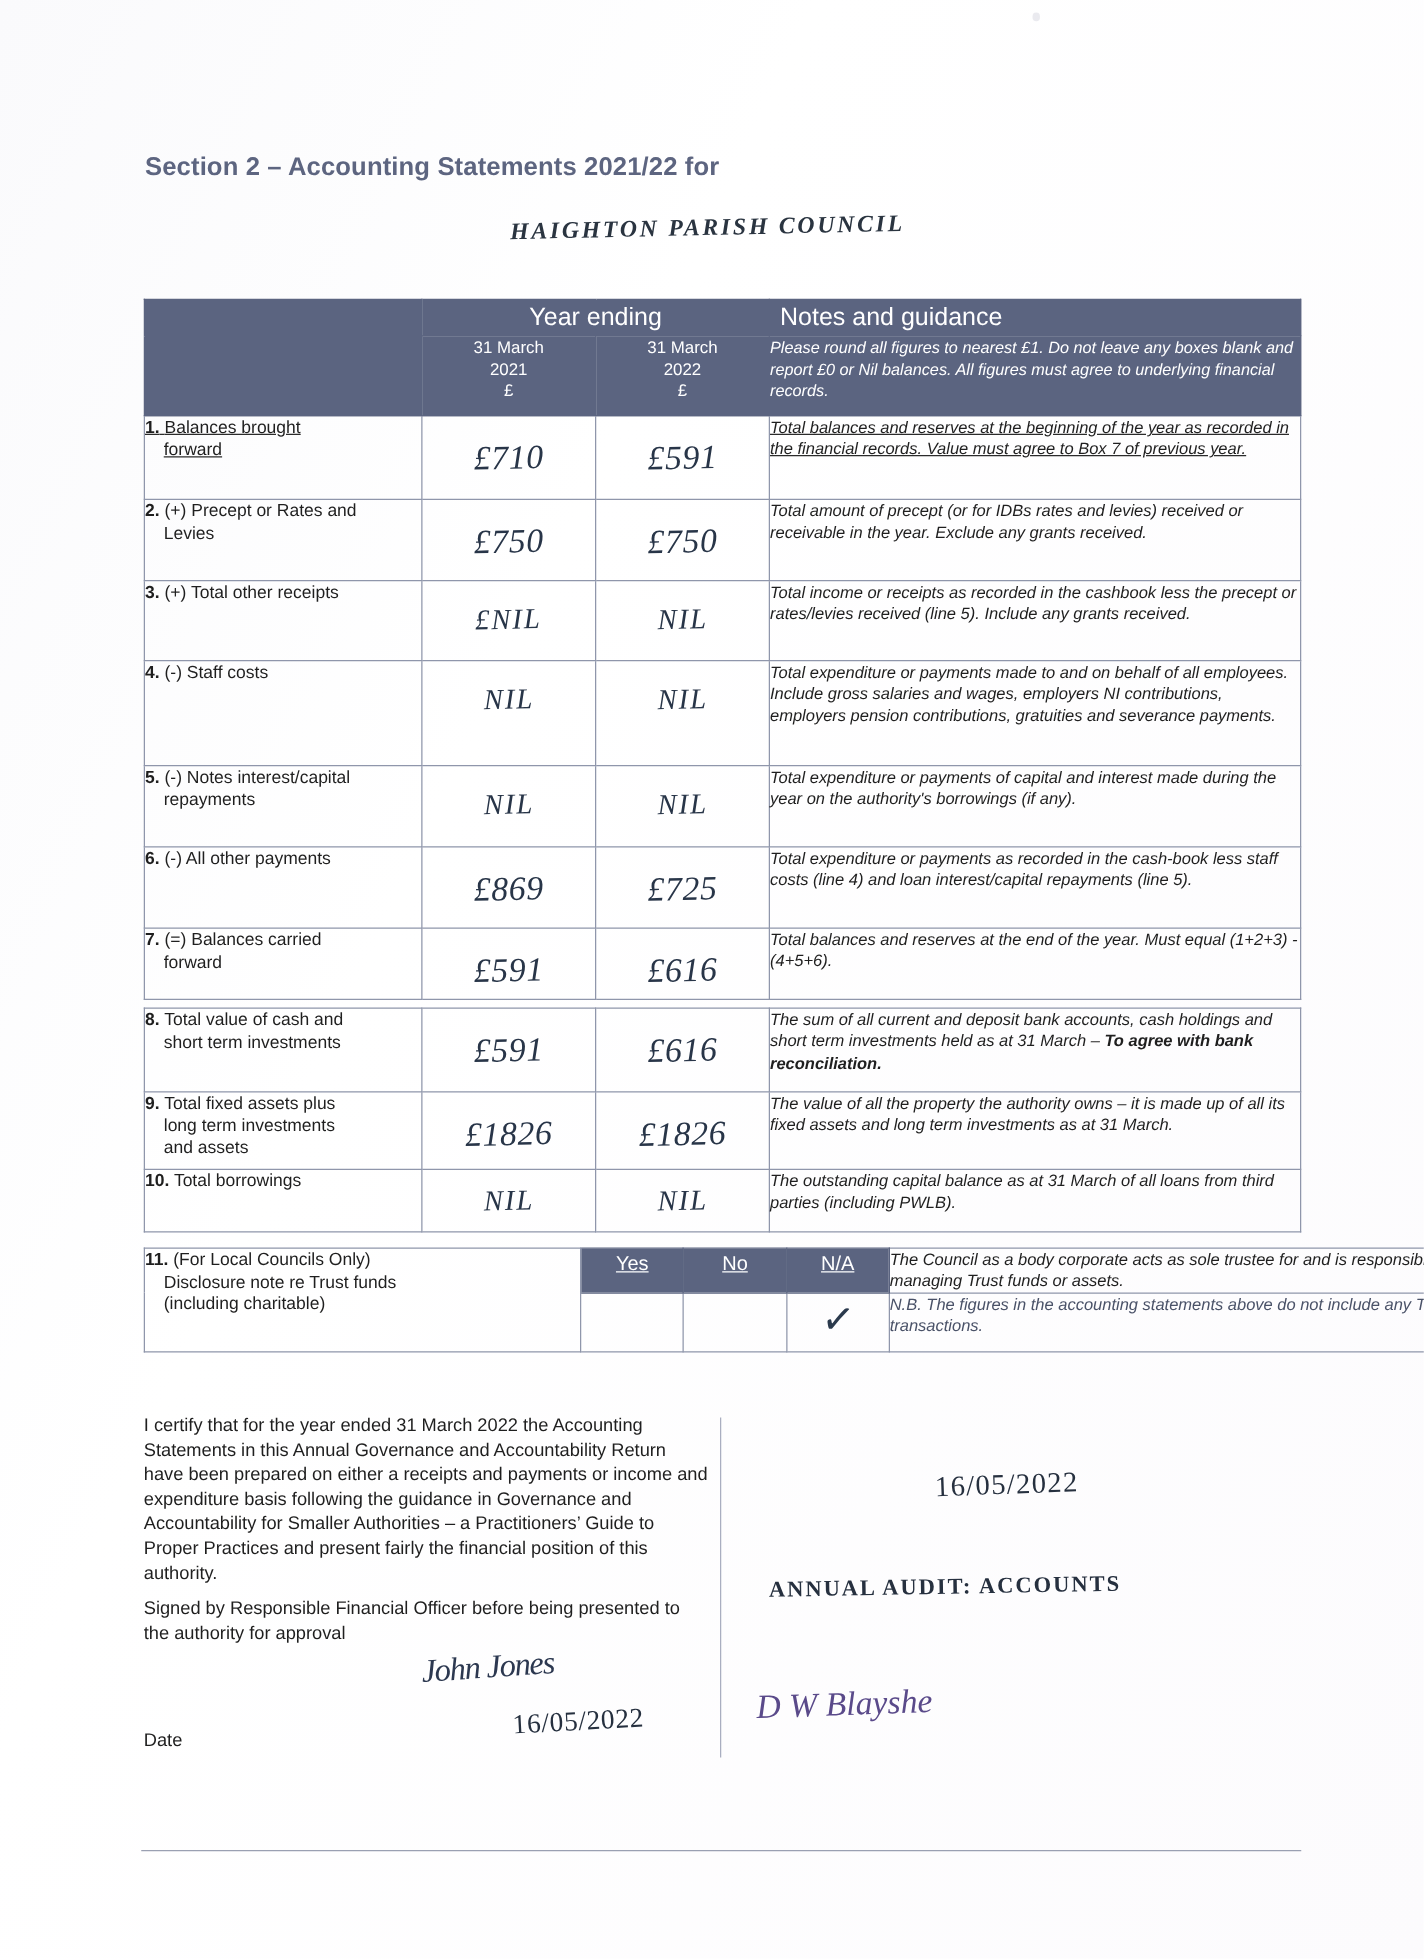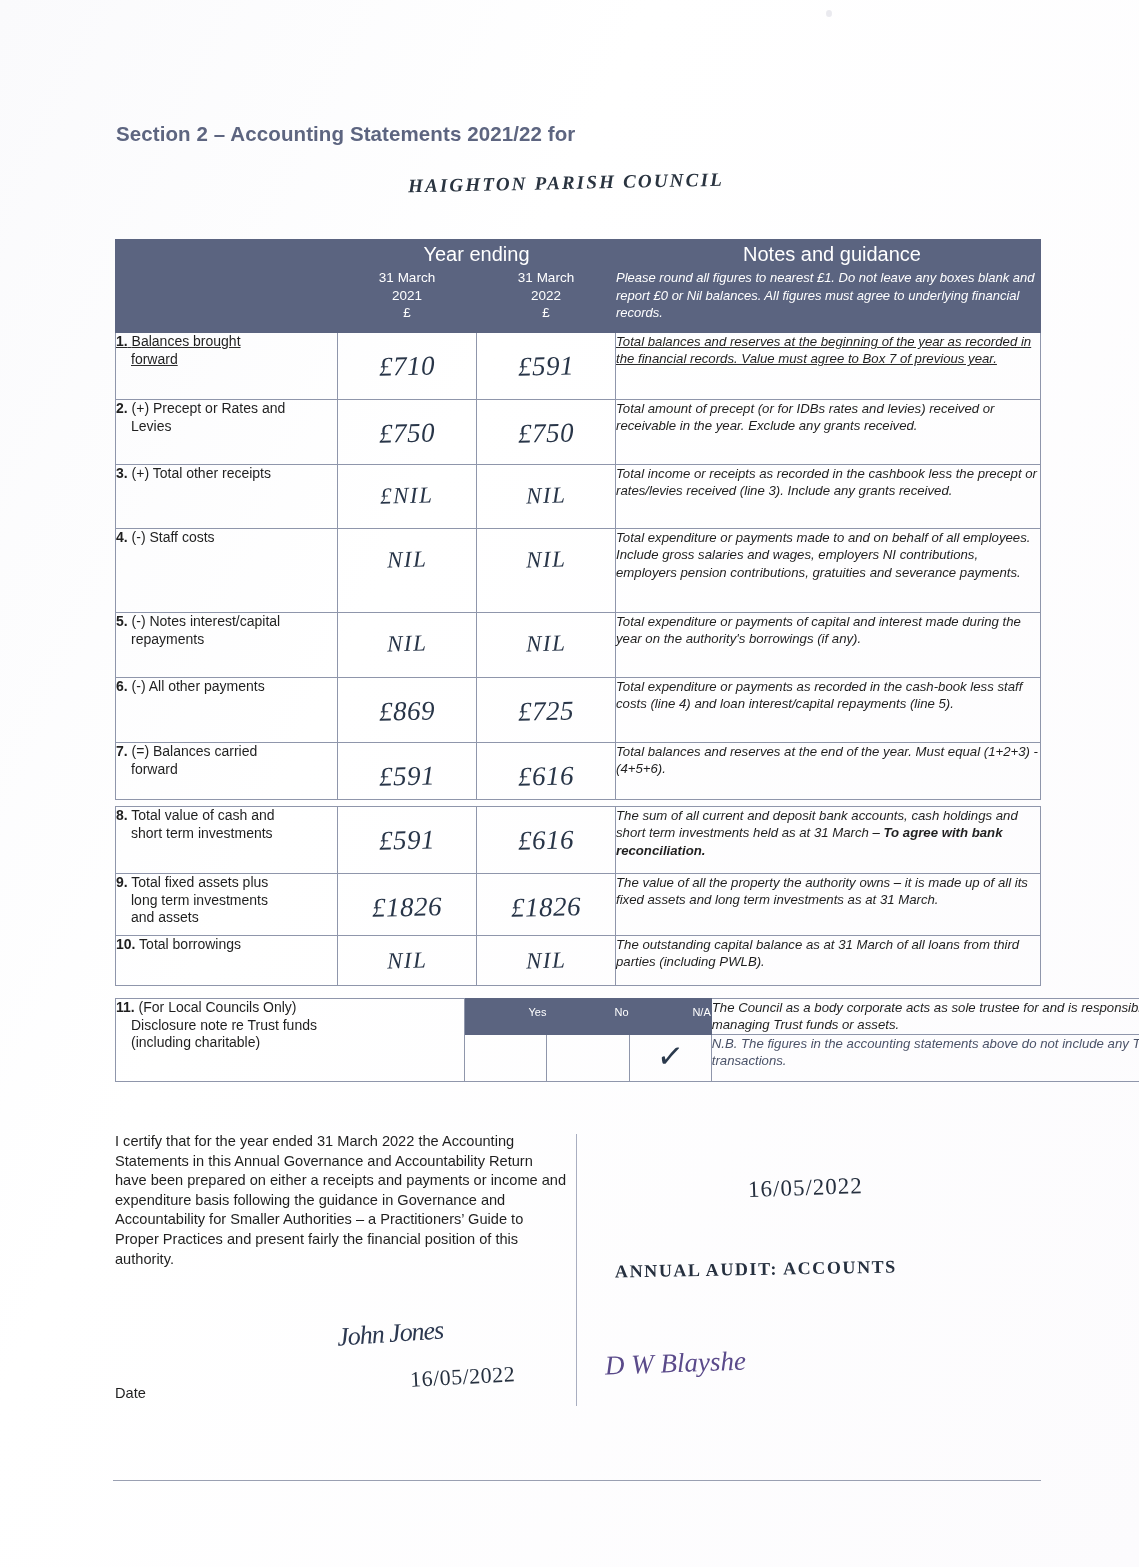--- a/index.html
+++ b/index.html
@@ -55,21 +55,21 @@
   .c-notes{width:425px;}
 
   .hdr{
     background:#5b6480;color:#ffffff;
     border-color:#5b6480 !important;
   }
   .hdr-top{
     height:28px;text-align:center;font-size:20px;font-weight:400;
     line-height:28px;
   }
-  .hdr-top.left{text-align:center;padding-left:8px;}
+  .hdr-top.left{text-align:left;padding-left:8px;}
   .hdr-sub{
     height:63px;text-align:center;font-size:13.5px;line-height:17.5px;
     padding-top:6px;
   }
   .hdr-notes{
     font-style:italic;font-size:13px;line-height:17.5px;
     text-align:left;padding:5px 8px 5px 8px;
   }
   .hdr-blank{background:#5b6480;border-color:#5b6480 !important;}
 
@@ -111,21 +111,21 @@
 
   
   .tbl3{
     position:absolute;left:115px;top:998px;
     width:1114px;border-collapse:collapse;table-layout:fixed;
   }
   .tbl3 td{border:1px solid #8f96ab;vertical-align:top;padding:0;}
   .c-ynh{width:68px;}
   .yn-hdr{
     background:#5b6480;color:#fff;border-color:#5b6480 !important;
-    text-align:right;font-size:11px;height:26px;line-height:26px;
+    text-align:center;font-size:16px;height:26px;line-height:26px;text-decoration:underline;
   }
   .yn-cell{height:46px;text-align:center;position:relative;}
   .tick{
     font-family:"Liberation Serif",serif;
     font-size:34px;color:#2b3a4d;
     display:inline-block;transform:rotate(8deg) scaleX(.9);
     line-height:44px;
   }
   .notes-nb{color:#4a5268;}
 
@@ -245,21 +245,21 @@
         <td class="notes">Total amount of precept (or for IDBs rates and levies) received or receivable in the year. Exclude any grants received.</td>
       </tr>
 
       <tr style="height:64px;">
         <td class="rowlabel">
           <span class="num">3.</span>
           <span>(+) Total other receipts</span>
         </td>
         <td class="val"><span class="hw nil">£NIL</span></td>
         <td class="val"><span class="hw nil">NIL</span></td>
-        <td class="notes">Total income or receipts as recorded in the cashbook less the precept or rates/levies received (line 3). Include any grants received.</td>
+        <td class="notes">Total income or receipts as recorded in the cashbook less the precept or rates/levies received (line 5). Include any grants received.</td>
       </tr>
 
       <tr style="height:84px;">
         <td class="rowlabel">
           <span class="num">4.</span>
           <span>(-) Staff costs</span>
         </td>
         <td class="val"><span class="hw nil">NIL</span></td>
         <td class="val"><span class="hw nil">NIL</span></td>
         <td class="notes">Total expenditure or payments made to and on behalf of all employees. Include gross salaries and wages, employers NI contributions, employers pension contributions, gratuities and severance payments.</td>
@@ -370,20 +370,21 @@
         <td class="notes notes-nb">N.B. The figures in the accounting statements above do not include any Trust transactions.</td>
       </tr>
     </tbody>
   </table>
 
   <div class="cert">
     <div class="divider"></div>
 
     <div class="cert-left">
       <p>I certify that for the year ended 31 March 2022 the Accounting Statements in this Annual Governance and Accountability Return have been prepared on either a receipts and payments or income and expenditure basis following the guidance in Governance and Accountability for Smaller Authorities – a Practitioners’ Guide to Proper Practices and present fairly the financial position of this authority.</p>
+      <p>Signed by Responsible Financial Officer before being presented to the authority for approval</p>
       <div class="sig sig-rfo">John Jones</div>
       <div class="date-rfo">16/05/2022</div>
       <div class="date-label">Date</div>
     </div>
 
     <div class="cert-right">
       <div class="date-approved">16/05/2022</div>
       <div class="minute-ref">ANNUAL AUDIT: ACCOUNTS</div>
       <div class="sig-chair">D W Blayshe</div>
     </div>

